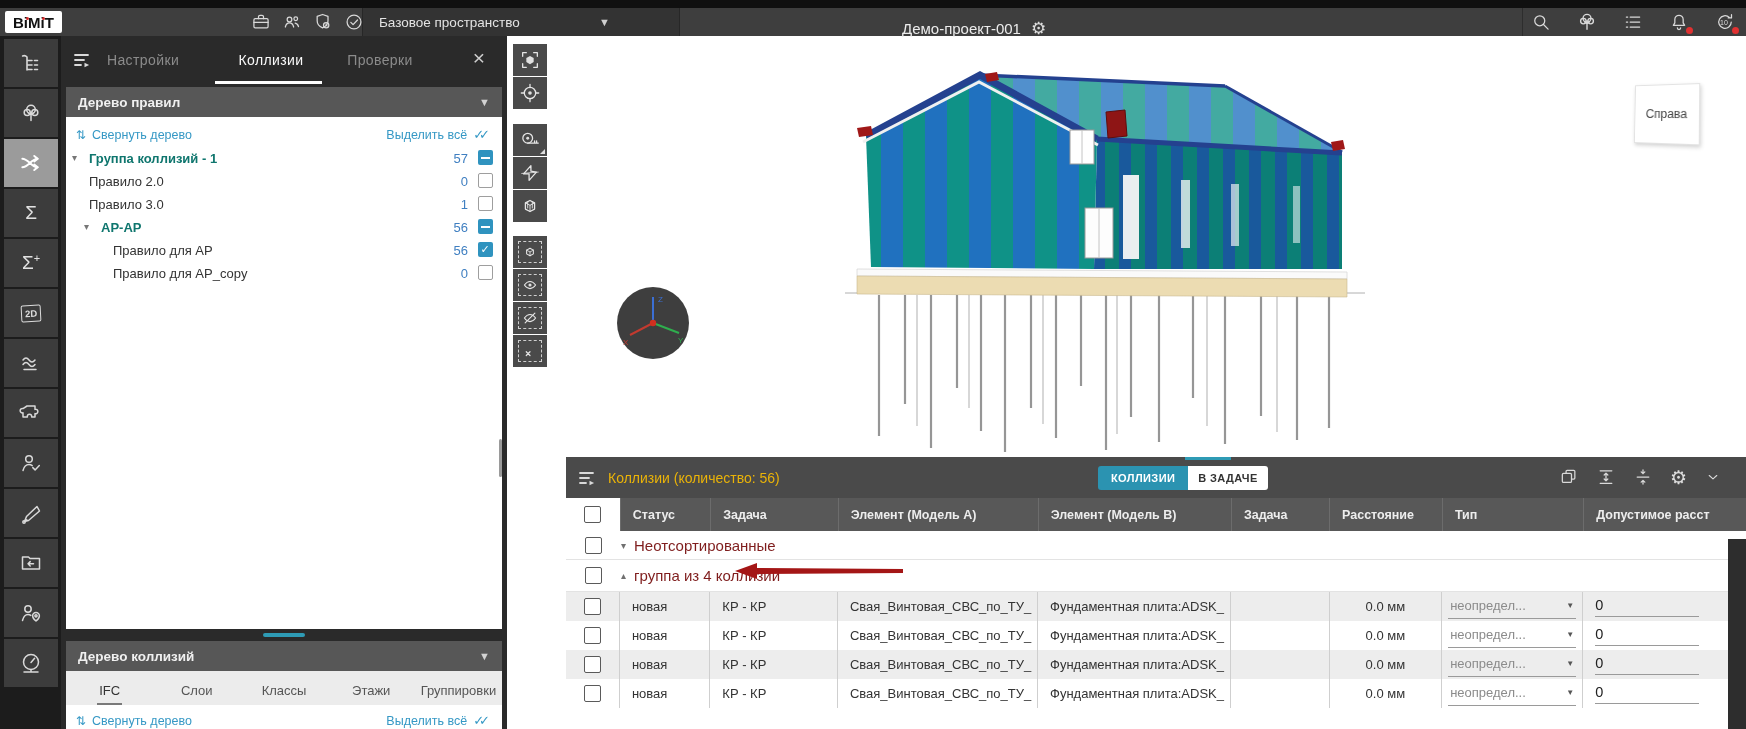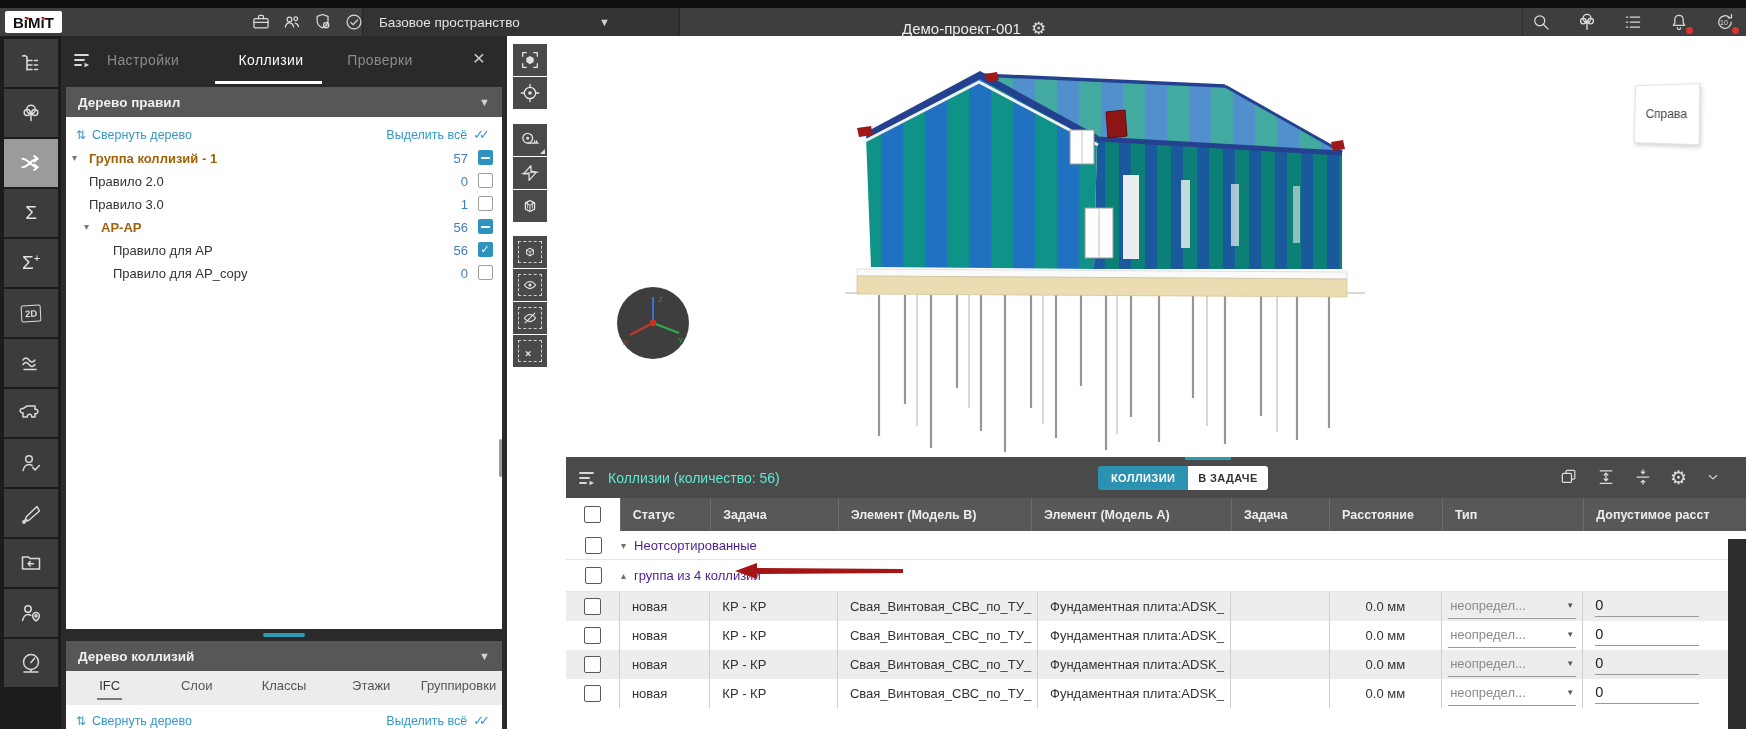--- a/index.html
+++ b/index.html
@@ -51,34 +51,34 @@
                 padding:0 12px;color:#f0f0f0;font-weight:bold;font-size:13.5px;position:relative;}
   .section-head .caret{position:absolute;right:12px;font-size:11px;color:#d2d2d2;font-weight:normal;}
   .tree-wrap{margin:0 5px;background:#fff;height:512px;position:relative;overflow:hidden;}
   .tree-links{display:flex;justify-content:space-between;align-items:center;padding:10px 12px 5px 10px;}
   .blink{color:#3598c5;font-size:12.5px;display:flex;align-items:center;gap:6px;}
   .updown{font-size:12px;color:#3598c5;}
   .dblcheck{letter-spacing:-5px;font-size:13px;color:#3598c5;padding-right:5px;}
   .trow{position:relative;height:23px;}
   .trow .tri{position:absolute;font-size:10px;color:#777;top:5px;}
   .trow .lbl{position:absolute;top:4px;font-size:13px;color:#333;white-space:nowrap;}
-  .trow .lbl.b{font-weight:bold;color:#a16207;}
+  .trow .lbl.b{font-weight:bold;color:#0f766e;}
   .trow .cnt{position:absolute;right:34px;top:4px;width:30px;text-align:right;font-size:13px;color:#3f7fc1;}
   .cb{position:absolute;right:9px;top:3px;width:15px;height:15px;border-radius:2px;box-sizing:border-box;}
   .cb-empty{border:1.6px solid #9e9e9e;background:#fff;}
   .cb-ind{background:#2f93bf;}
   .cb-ind::after{content:"";position:absolute;left:3px;right:3px;top:6.5px;height:2.2px;background:#fff;}
   .cb-check{background:#2f93bf;}
   .cb-check::after{content:"✓";position:absolute;left:2.5px;top:0.5px;color:#fff;font-size:11px;}
   .p-scroll{position:absolute;right:0;top:322px;width:3.5px;height:38px;background:#9a9a9a;border-radius:2px;}
   .drag-gap{height:12px;position:relative;}
   .drag-handle{position:absolute;left:50%;transform:translateX(-50%);top:4px;width:42px;height:4px;
                background:#2e9bb5;border-radius:2px;}
   .ctree-tabs{margin:0 5px;background:#ececec;height:34px;display:flex;align-items:stretch;}
-  .ctab{flex:1;display:flex;align-items:flex-start;justify-content:center;font-size:13px;color:#555;}
+  .ctab{flex:1;display:flex;align-items:flex-end;justify-content:center;font-size:13px;color:#555;}
   .ctab span{padding:7px 2px 5px;border-bottom:2px solid transparent;}
   .ctab.active{color:#333;}
   .ctab.active span{border-bottom:2px solid #7a7a7a;}
   .ctree-links{margin:0 5px;background:#fff;height:31px;display:flex;justify-content:space-between;
                align-items:center;padding:0 12px 0 10px;box-sizing:border-box;}
 
   
   .viewport{position:absolute;left:507px;top:28px;right:0;bottom:0;background:#fff;z-index:10;}
   .scene{position:absolute;left:507px;top:28px;width:1239px;height:421px;z-index:11;}
   .vtools{position:absolute;left:513px;top:36px;z-index:20;}
@@ -92,39 +92,39 @@
   .viewcube{position:absolute;left:1632px;top:76px;width:66px;height:58px;background:#fff;
             border:1px solid #e3e3e3;box-shadow:1px 2px 4px rgba(0,0,0,.18);
             transform:perspective(240px) rotateY(-16deg) rotateX(3deg);
             display:flex;align-items:center;justify-content:center;font-size:12.5px;color:#444;z-index:12;}
 
   
   .bottom-panel{position:absolute;left:566px;top:449px;right:0;bottom:0;z-index:25;}
   .bp-head{position:relative;height:41px;background:#4a4a4a;}
   .bp-burger{position:absolute;left:12px;top:13px;}
   .bp-title{position:absolute;left:42px;top:0;height:41px;display:flex;align-items:center;
-            color:#5eead4;font-size:14px;}
+            color:#eab308;font-size:14px;}
   .bp-grab{position:absolute;left:619px;top:0;width:46px;height:3px;background:#2e9bb5;}
   .toggle{position:absolute;left:532px;top:9px;display:flex;font-size:11px;font-weight:bold;letter-spacing:.4px;}
   .t-left{background:#2b93b1;color:#fff;border-radius:3px 0 0 3px;padding:6px 13px;}
   .t-right{background:#fff;color:#333;border-radius:0 3px 3px 0;padding:6px 10px;}
   .bp-tools{position:absolute;right:24px;top:10px;display:flex;gap:17px;align-items:center;color:#dfdfdf;}
   .bp-table{position:absolute;left:0;right:0;top:41px;bottom:0;background:#fff;font-size:13px;color:#333;}
   .throw{height:33px;background:#585858;display:flex;color:#ededed;font-weight:bold;font-size:12.5px;}
   .hc{display:flex;align-items:center;padding:0 0 0 12px;box-sizing:border-box;border-left:1px solid #6c6c6c;
       white-space:nowrap;overflow:hidden;}
   .hc-cb{background:#fff;border-left:none;justify-content:center;padding:0;}
   .w0{width:55px}.w1{width:92px}.w2{width:130px}.w3{width:204px}.w4{width:197px}
   .w5{width:100px}.w6{width:115px}.w7{width:144px}.w8{width:166px}
   .tcb{width:17px;height:17px;border:1.8px solid #5a5a5a;border-radius:2px;background:#fff;box-sizing:border-box;}
   .grow{display:flex;align-items:center;background:#fff;border-bottom:1px solid #e3e3e3;}
   .g1{height:28px}.g2{height:31px}
   .gcb{width:55px;display:flex;justify-content:center;}
   .garr{font-size:10px;color:#707070;margin-right:8px;}
-  .glbl{font-size:13px;color:#4c1d95;}
+  .glbl{font-size:15px;color:#7f1d1d;}
   .drow{display:flex;align-items:stretch;height:29px;}
   .drow.odd{background:#ededed;}
   .dc{display:flex;align-items:center;border-right:1px solid #cfcfcf;box-sizing:border-box;
       padding:0 4px 0 12px;white-space:nowrap;overflow:hidden;}
   .dc-cb{justify-content:center;padding:0;}
   .dc-center{justify-content:center;padding:0;}
   .dd{flex:1;display:flex;align-items:center;justify-content:space-between;margin:0 6px;
       border-bottom:1px solid #9a9a9a;padding:3px 2px 5px 2px;color:#8b8b8b;}
   .dd .dda{font-size:8px;color:#555;}
   .uline{display:inline-block;width:104px;border-bottom:1px solid #9a9a9a;font-size:14.5px;color:#222;
@@ -589,22 +589,22 @@
     </div>
 
     <div class="bp-table">
 
       <div class="throw">
         <div class="hc hc-cb w0">
           <span class="tcb"></span>
         </div>
         <div class="hc w1">Статус</div>
         <div class="hc w2">Задача</div>
+        <div class="hc w3">Элемент (Модель А)</div>
         <div class="hc w4">Элемент (Модель B)</div>
-        <div class="hc w3">Элемент (Модель А)</div>
         <div class="hc w5">Задача</div>
         <div class="hc w6">Расстояние</div>
         <div class="hc w7">Тип</div>
         <div class="hc w8">Допустимое расст</div>
       </div>
 
       <div class="grow g1">
         <span class="gcb">
             <span class="tcb"></span>
           </span>

